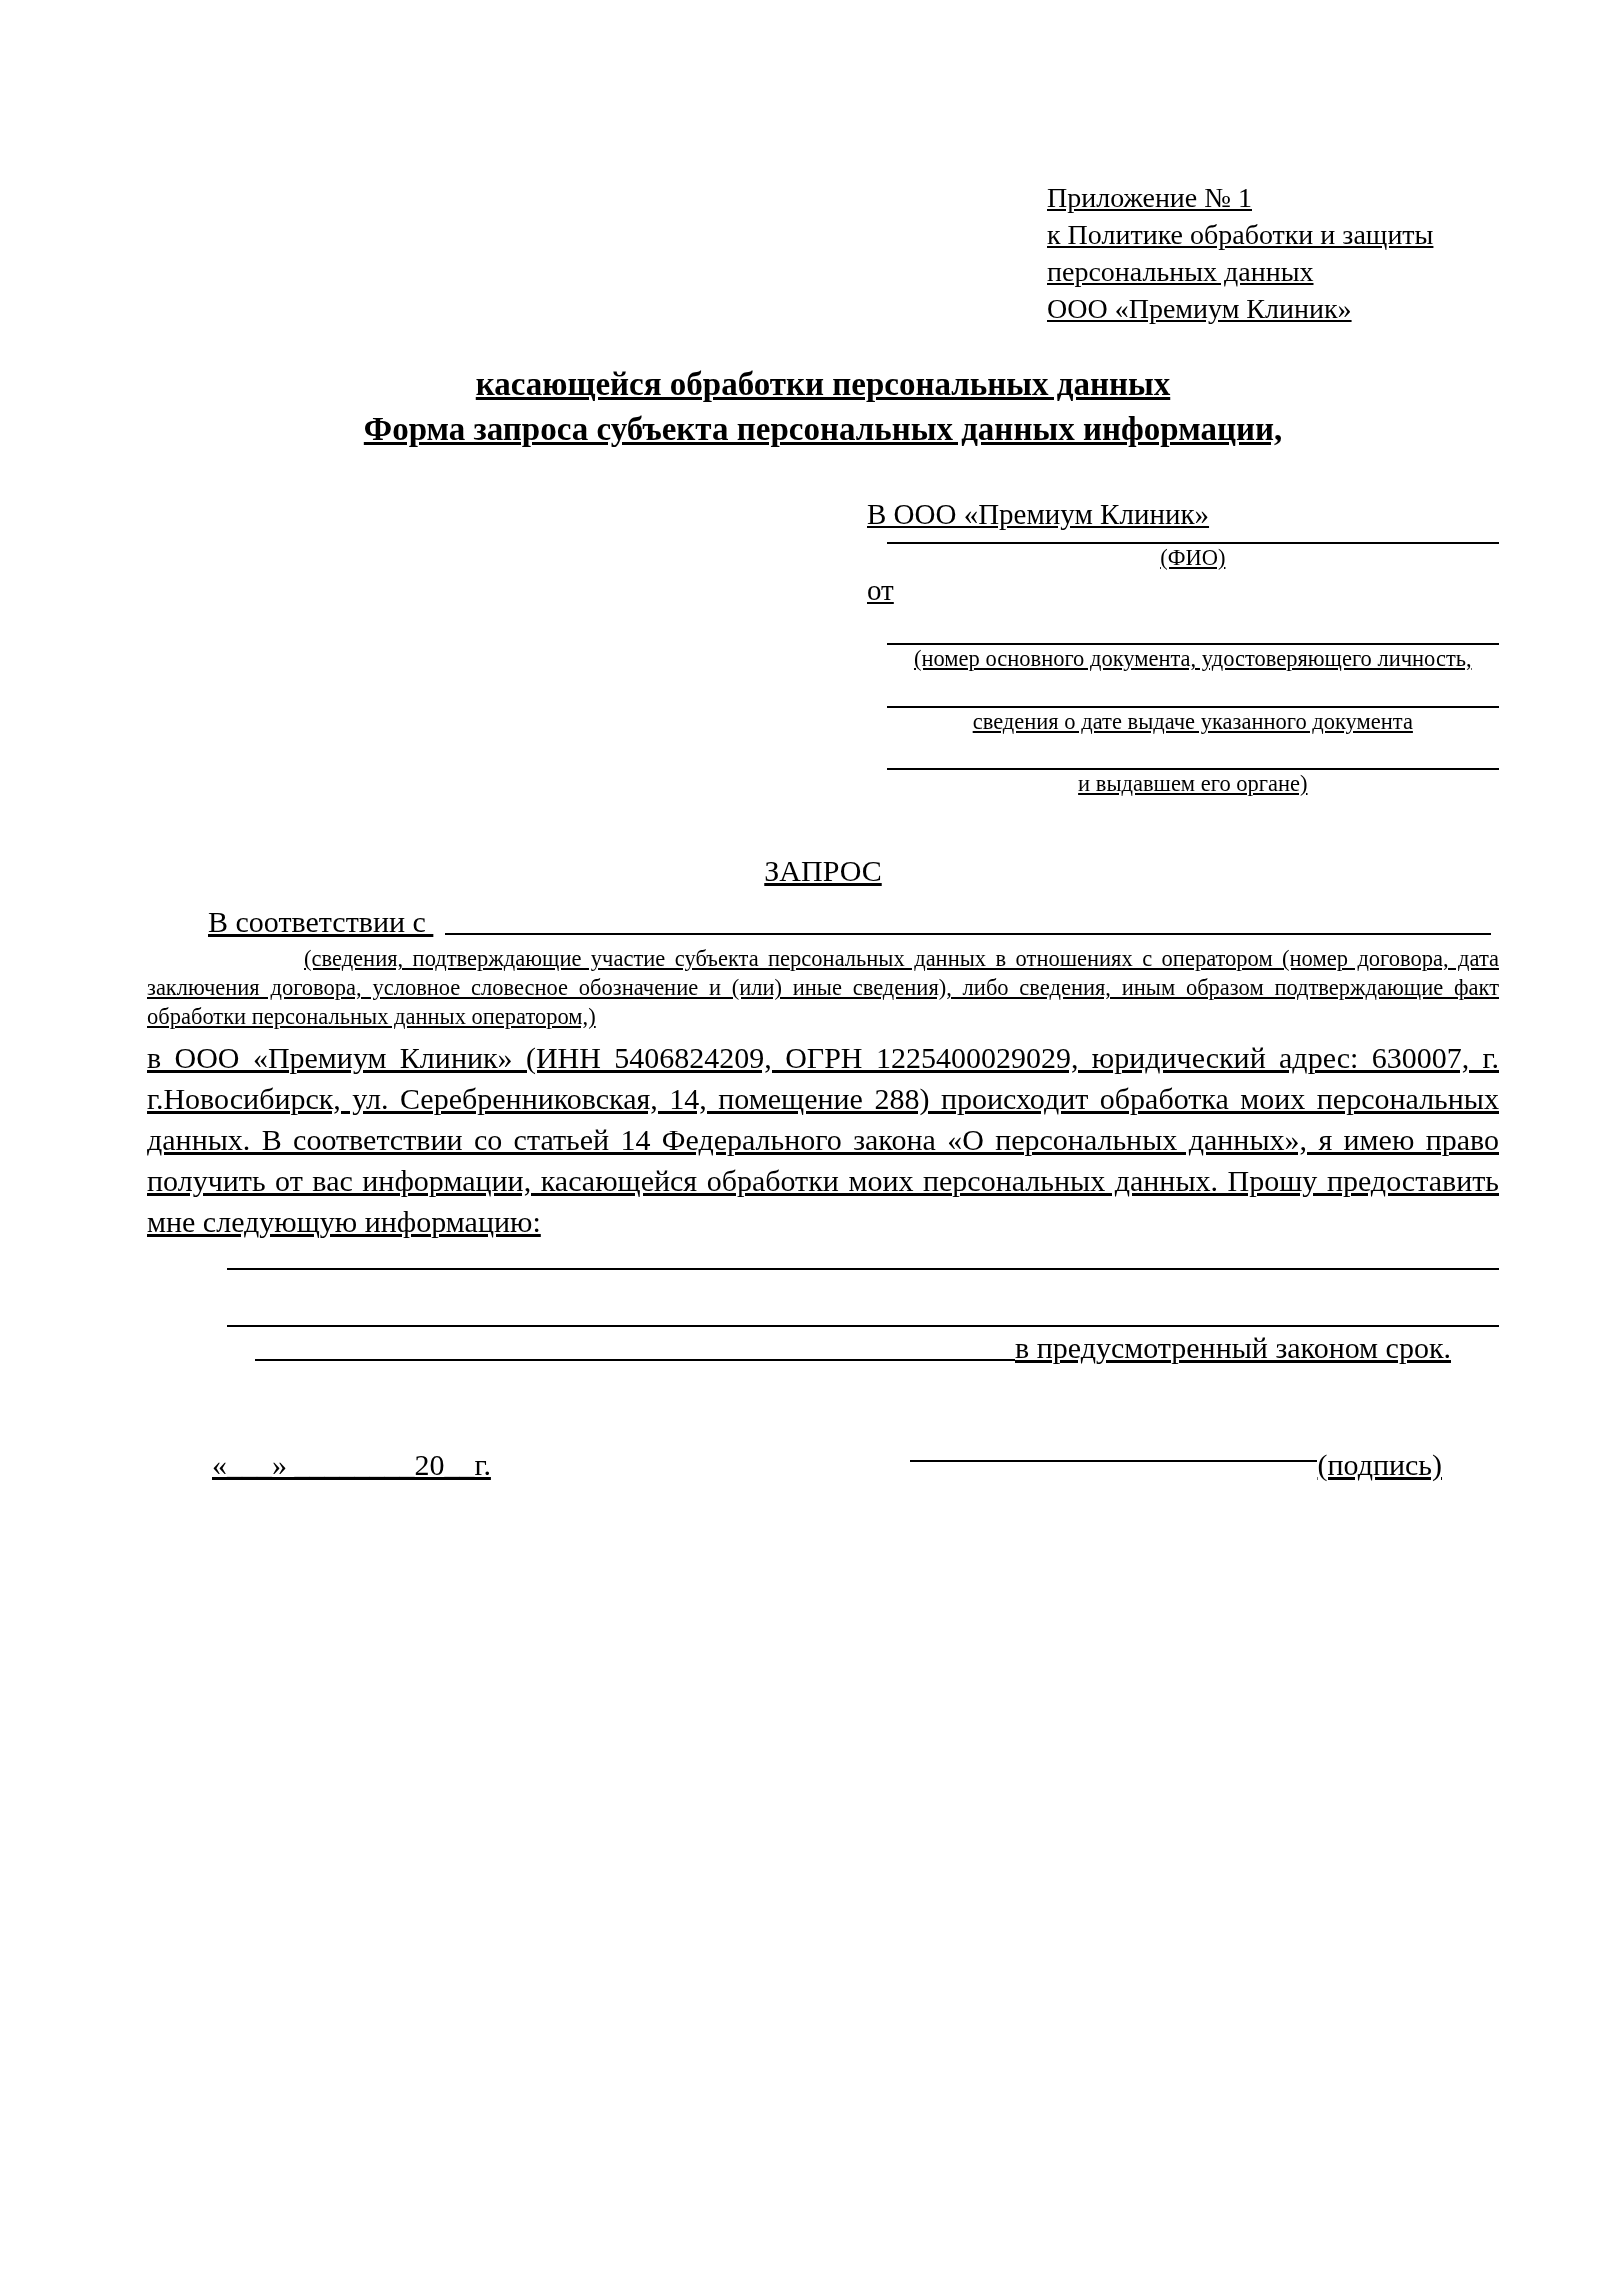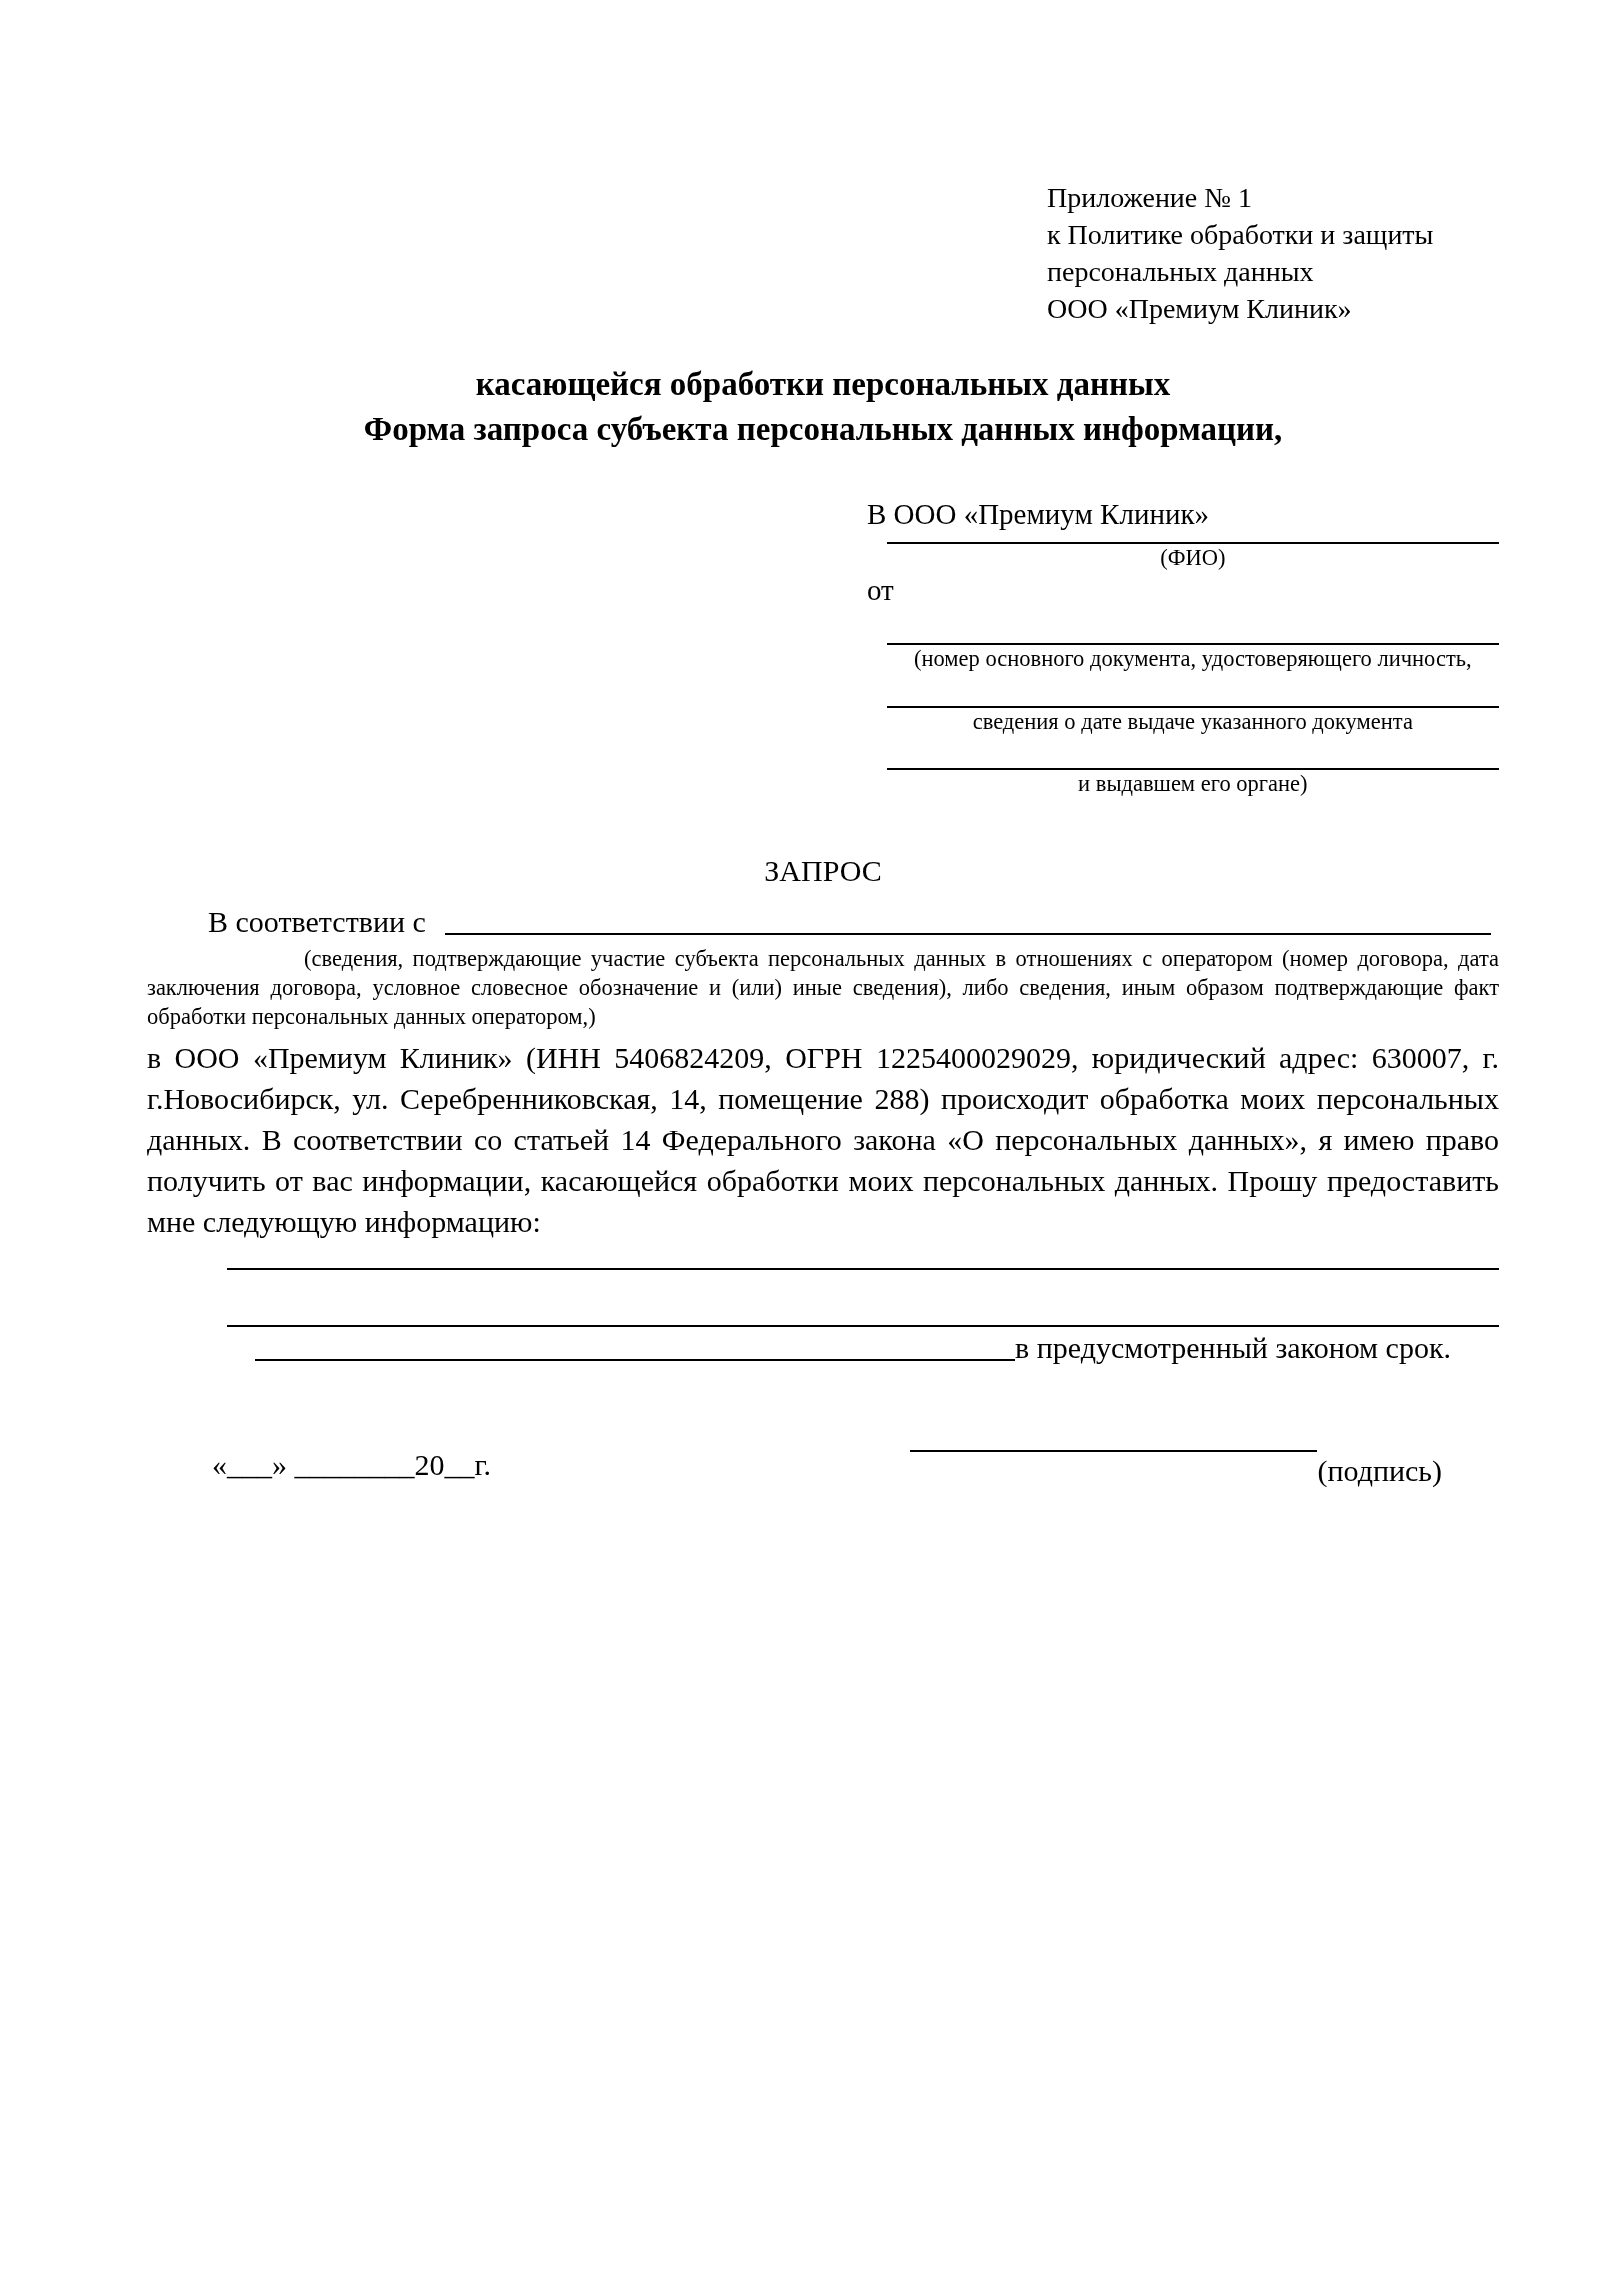--- a/index.html
+++ b/index.html
@@ -7,20 +7,21 @@
     position: relative;
     width: 1621px;
     height: 2294px;
     margin: 0 auto;
     background: #ffffff;
     color: #000000;
     font-family: "Liberation Serif", "DejaVu Serif", serif;
     box-sizing: border-box;
     padding: 179px 122px 0 147px;
     overflow: hidden;
+    text-decoration: underline;
   }
   .header-block {
     margin-left: 900px;
     font-size: 28px;
     line-height: 37px;
   }
   .title {
     margin: 35px 0 0 0;
     text-align: center;
     font-weight: bold;
@@ -107,22 +108,21 @@
     display: flex;
     margin-top: 76px;
     font-size: 30px;
     line-height: 41px;
   }
   .date-blank { margin-left: 65px; white-space: pre; }
   .sig-group {
     margin-left: auto;
     margin-right: 57px;
     display: flex;
-    align-items: flex-start;
-    margin-top: 6px;
+    align-items: center;
   }
   .sig-line {
     width: 407px;
     margin-bottom: 6.9px;
     border-bottom: 2.9px solid #000;
   }
 </style>
 </head>
 <body>
 

